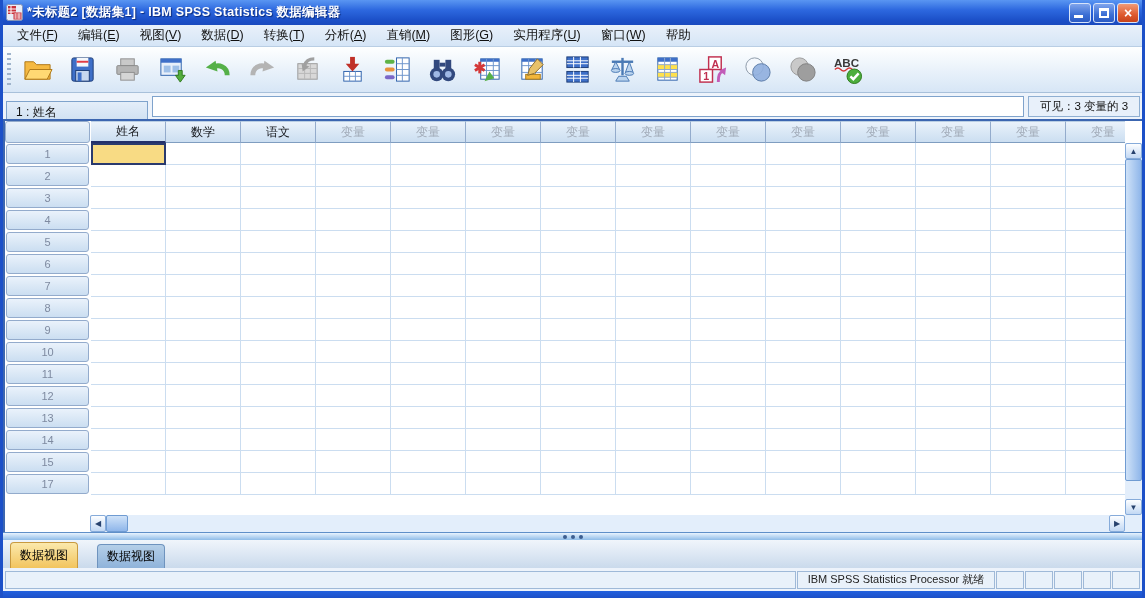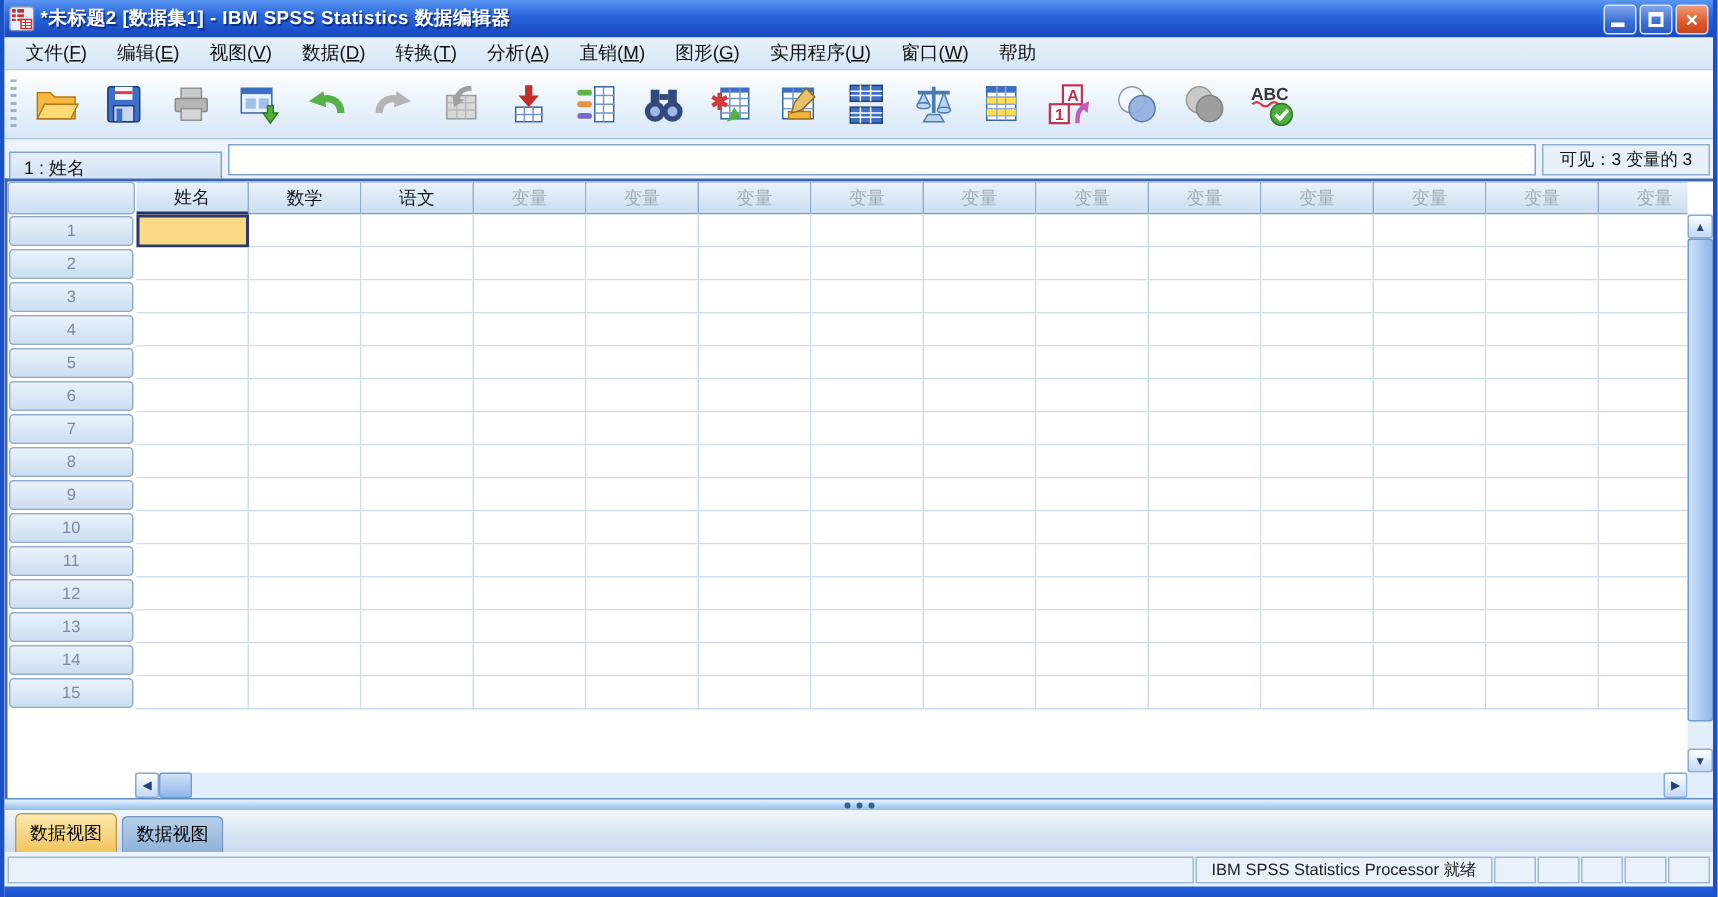--- a/index.html
+++ b/index.html
@@ -88,21 +88,21 @@
   
   .splitter{ position:absolute; left:0; top:532px; width:1139px; height:8px;
     background:linear-gradient(180deg,#E8F3FE,#8FBCE8); border-top:1px solid #5F8FC8;
     display:flex; align-items:center; justify-content:center; gap:4px; }
   .splitter i{ width:4px; height:4px; border-radius:50%; background:#3C5E90; }
 
   
   .tabstrip{ position:absolute; left:0; top:540px; width:1139px; height:28px;
     background:linear-gradient(180deg,#F0F5FB,#CADAEC); padding:2px 0 0 7px; display:flex; align-items:flex-end; }
   .tab{ height:24px; padding:0 9px; display:flex; align-items:center; font-size:12px; color:#000;
-    border:1px solid #6E93BE; border-bottom:none; border-radius:4px 4px 0 0; margin-right:3px; white-space:nowrap; }
+    border:1px solid #6E93BE; border-bottom:none; border-radius:4px 4px 0 0; margin-right:19px; white-space:nowrap; }
   .tab.active{ background:linear-gradient(180deg,#FBE9AC,#F2C45E); border-color:#C89A40; height:26px; }
   .tab.inactive{ background:linear-gradient(180deg,#B5CFE8,#8FB3DA); }
 
   
   .statusbar{ position:absolute; left:0; top:568px; width:1139px; height:23px;
     background:#EDF3FB; display:flex; align-items:center; padding:0 2px; gap:1px; }
   .status-box{ height:18px; border:1px solid #9FB9D8; background:#E9F1FA; }
   .status-msgzone{ flex:1; }
   .status-message{ width:198px; font-size:11px; color:#222; display:flex; align-items:center; justify-content:center; white-space:nowrap; }
   .status-cell{ width:28px; }
@@ -588,20 +588,37 @@
           <div class="cell"></div>
           <div class="cell"></div>
           <div class="cell"></div>
           <div class="cell"></div>
           <div class="cell"></div>
           <div class="cell"></div>
           <div class="cell"></div>
           <div class="cell"></div>
           <div class="cell"></div>
         </div>
+        <div class="grid-row">
+          <div class="row-hdr">17</div>
+          <div class="cell"></div>
+          <div class="cell"></div>
+          <div class="cell"></div>
+          <div class="cell"></div>
+          <div class="cell"></div>
+          <div class="cell"></div>
+          <div class="cell"></div>
+          <div class="cell"></div>
+          <div class="cell"></div>
+          <div class="cell"></div>
+          <div class="cell"></div>
+          <div class="cell"></div>
+          <div class="cell"></div>
+          <div class="cell"></div>
+        </div>
       </div>
     <div class="vscroll">
       <div class="sbtn" style="top:0;">▲</div>
       <div class="vthumb"></div>
       <div class="sbtn" style="bottom:0;">▼</div>
     </div>
     <div class="hscroll">
       <div class="sbtn" style="left:0;">◀</div>
       <div class="hthumb"></div>
       <div class="sbtn" style="right:0;">▶</div>

